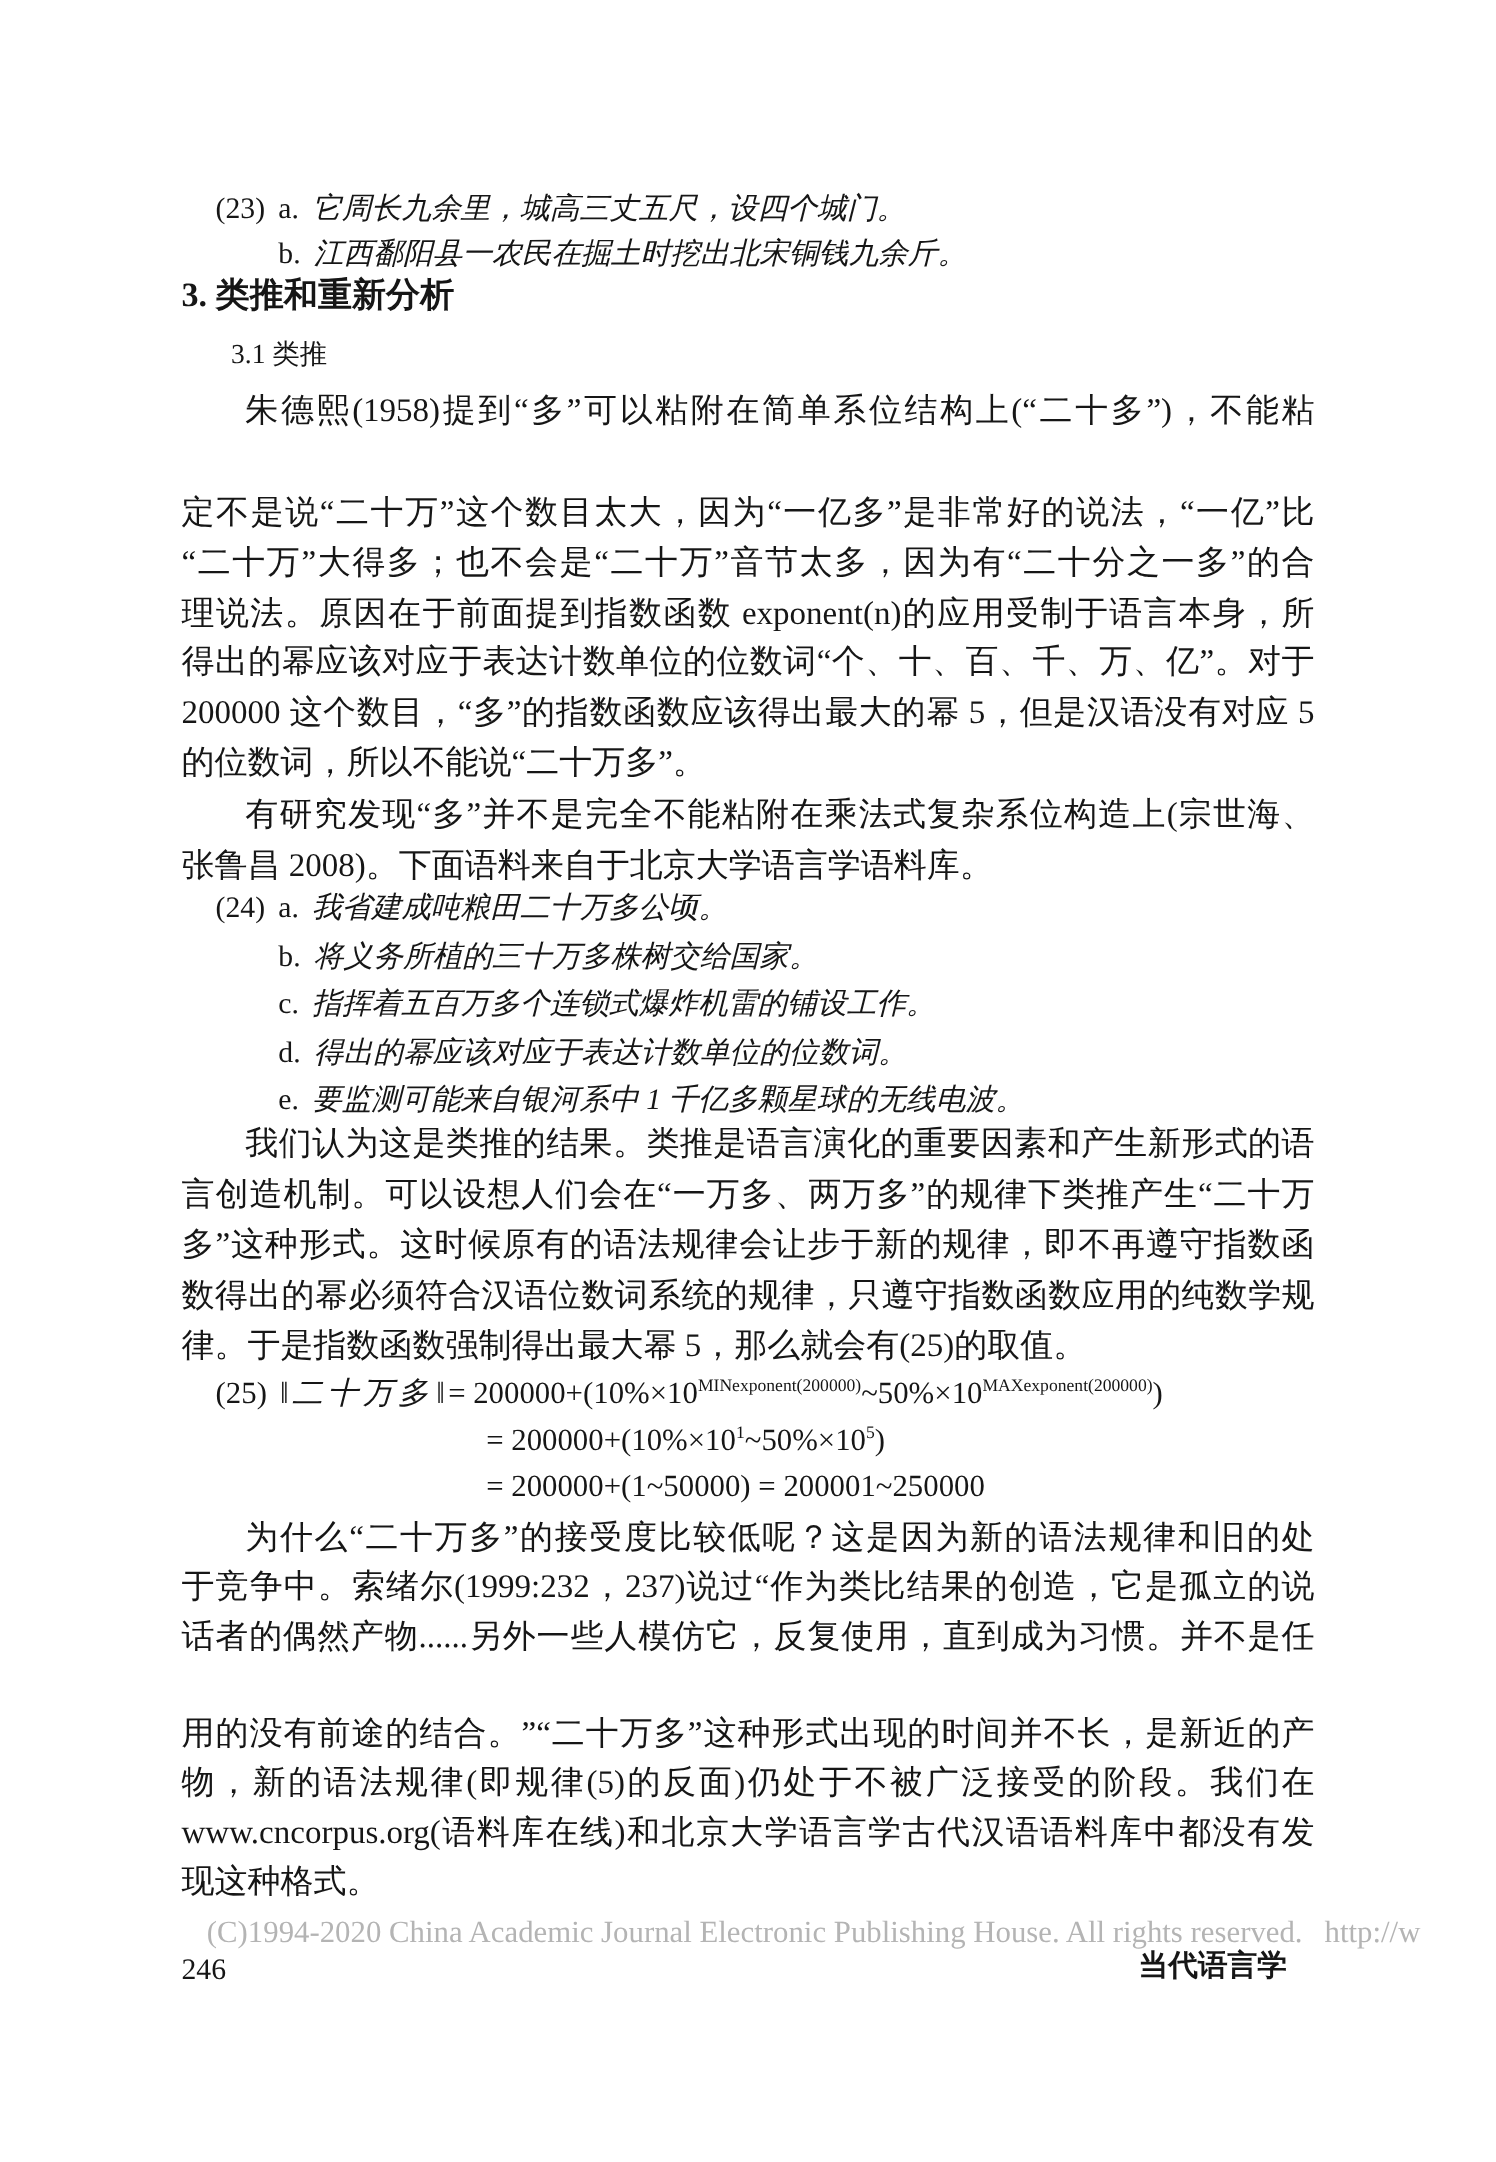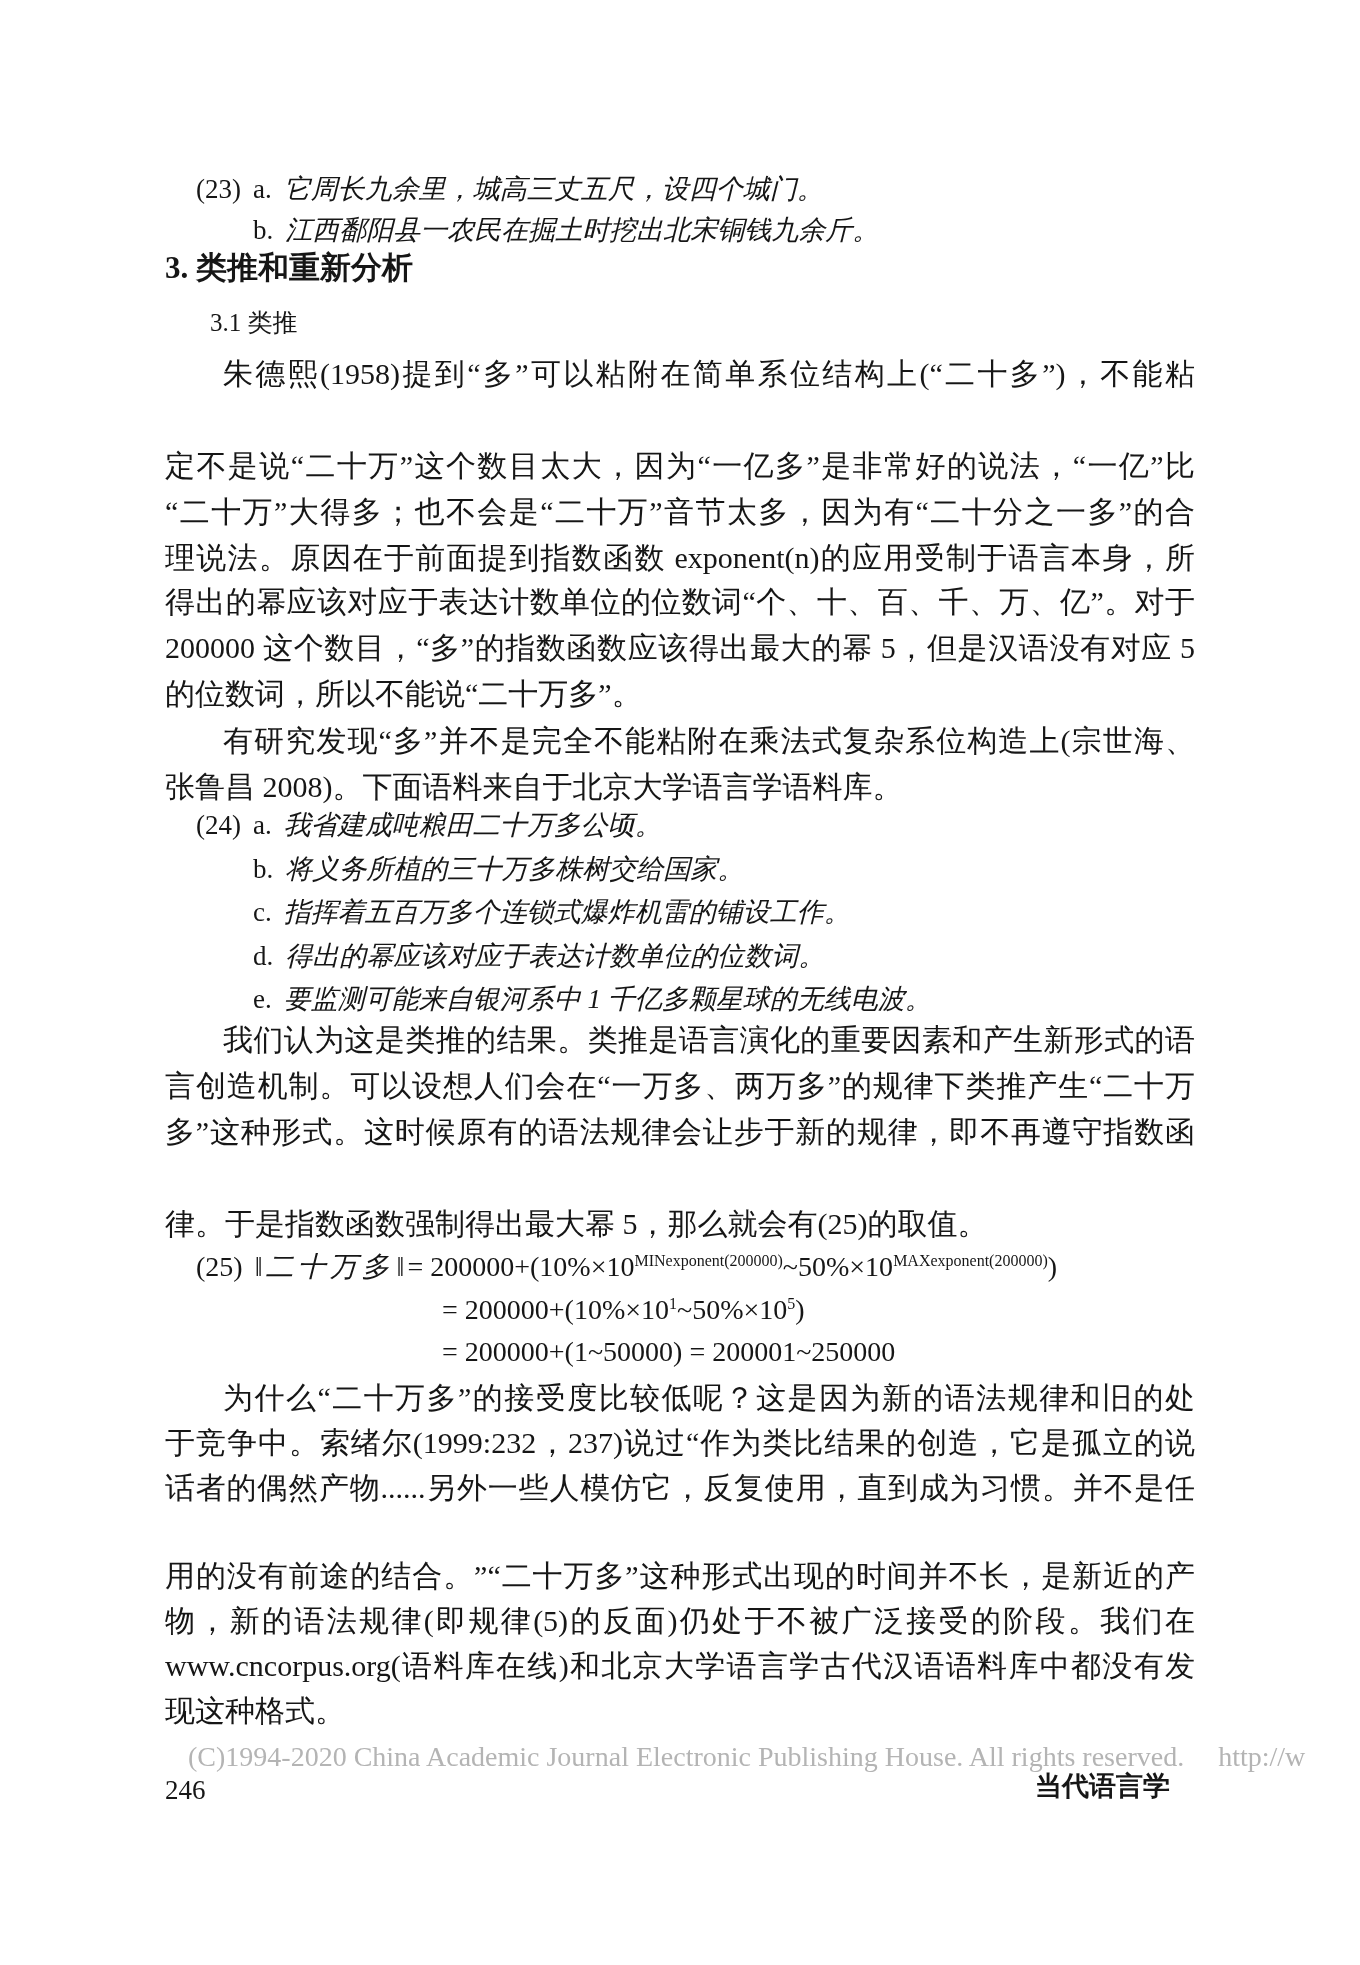--- a/index.html
+++ b/index.html
@@ -36,21 +36,21 @@
   .formula-row.rn{left:442px;}
   .f-label{display:inline-block;margin-right:9px;}
   .f-norm{display:inline-block;padding:0 3px;}
   .f-term{font-style:italic;letter-spacing:4px;}
   .formula-row sup{font-size:16px;line-height:0;vertical-align:super;letter-spacing:0;}
   
   .copyright{
     position:absolute;left:188px;top:1740px;
     font-size:28px;line-height:34px;color:#b4b4b4;white-space:nowrap;
   }
-  .copyright .url{margin-left:34px;}
+  .copyright .url{margin-left:20px;}
   .page-number{position:absolute;left:165px;top:1774px;font-size:27px;line-height:32px;}
   .journal{
     position:absolute;left:1035px;top:1770px;
     font-size:27px;line-height:32px;font-weight:bold;
     font-family:Liberation Serif, serif;
   }
 </style>
 </head>
 <body>
 
@@ -89,20 +89,21 @@
   <div class="ex-row cont" style="top:935px">
     <span class="ex-letter">d.</span><span class="ex-text">得出的幂应该对应于表达计数单位的位数词。</span>
   </div>
   <div class="ex-row cont" style="top:978px">
     <span class="ex-letter">e.</span><span class="ex-text">要监测可能来自银河系中 1 千亿多颗星球的无线电波。</span>
   </div>
 
   <div class="line indent" style="top:1017px">我们认为这是类推的结果。类推是语言演化的重要因素和产生新形式的语</div>
   <div class="line" style="top:1109px">多”这种形式。这时候原有的语法规律会让步于新的规律，即不再遵守指数函</div>
   <div class="line" style="top:1063px">言创造机制。可以设想人们会在“一万多、两万多”的规律下类推产生“二十万</div>
+  <div class="line" style="top:1155px">数得出的幂必须符合汉语位数词系统的规律，只遵守指数函数应用的纯数学规</div>
   <div class="line short" style="top:1201px">律。于是指数函数强制得出最大幂 5，那么就会有(25)的取值。</div>
 
   <div class="formula-row r1" style="top:1247px">
     <span class="f-label">(25)</span><span class="f-norm">‖</span><span class="f-term">二十万多</span><span class="f-norm">‖</span><span>= 200000+(10%×10</span><sup>MINexponent(200000)</sup><span>~50%×10</span><sup>MAXexponent(200000)</sup><span>)</span>
   </div>
   <div class="formula-row rn" style="top:1290px">
     <span>= 200000+(10%×10</span><sup>1</sup><span>~50%×10</span><sup>5</sup><span>)</span>
   </div>
   <div class="formula-row rn" style="top:1332px">= 200000+(1~50000) = 200001~250000</div>
 

